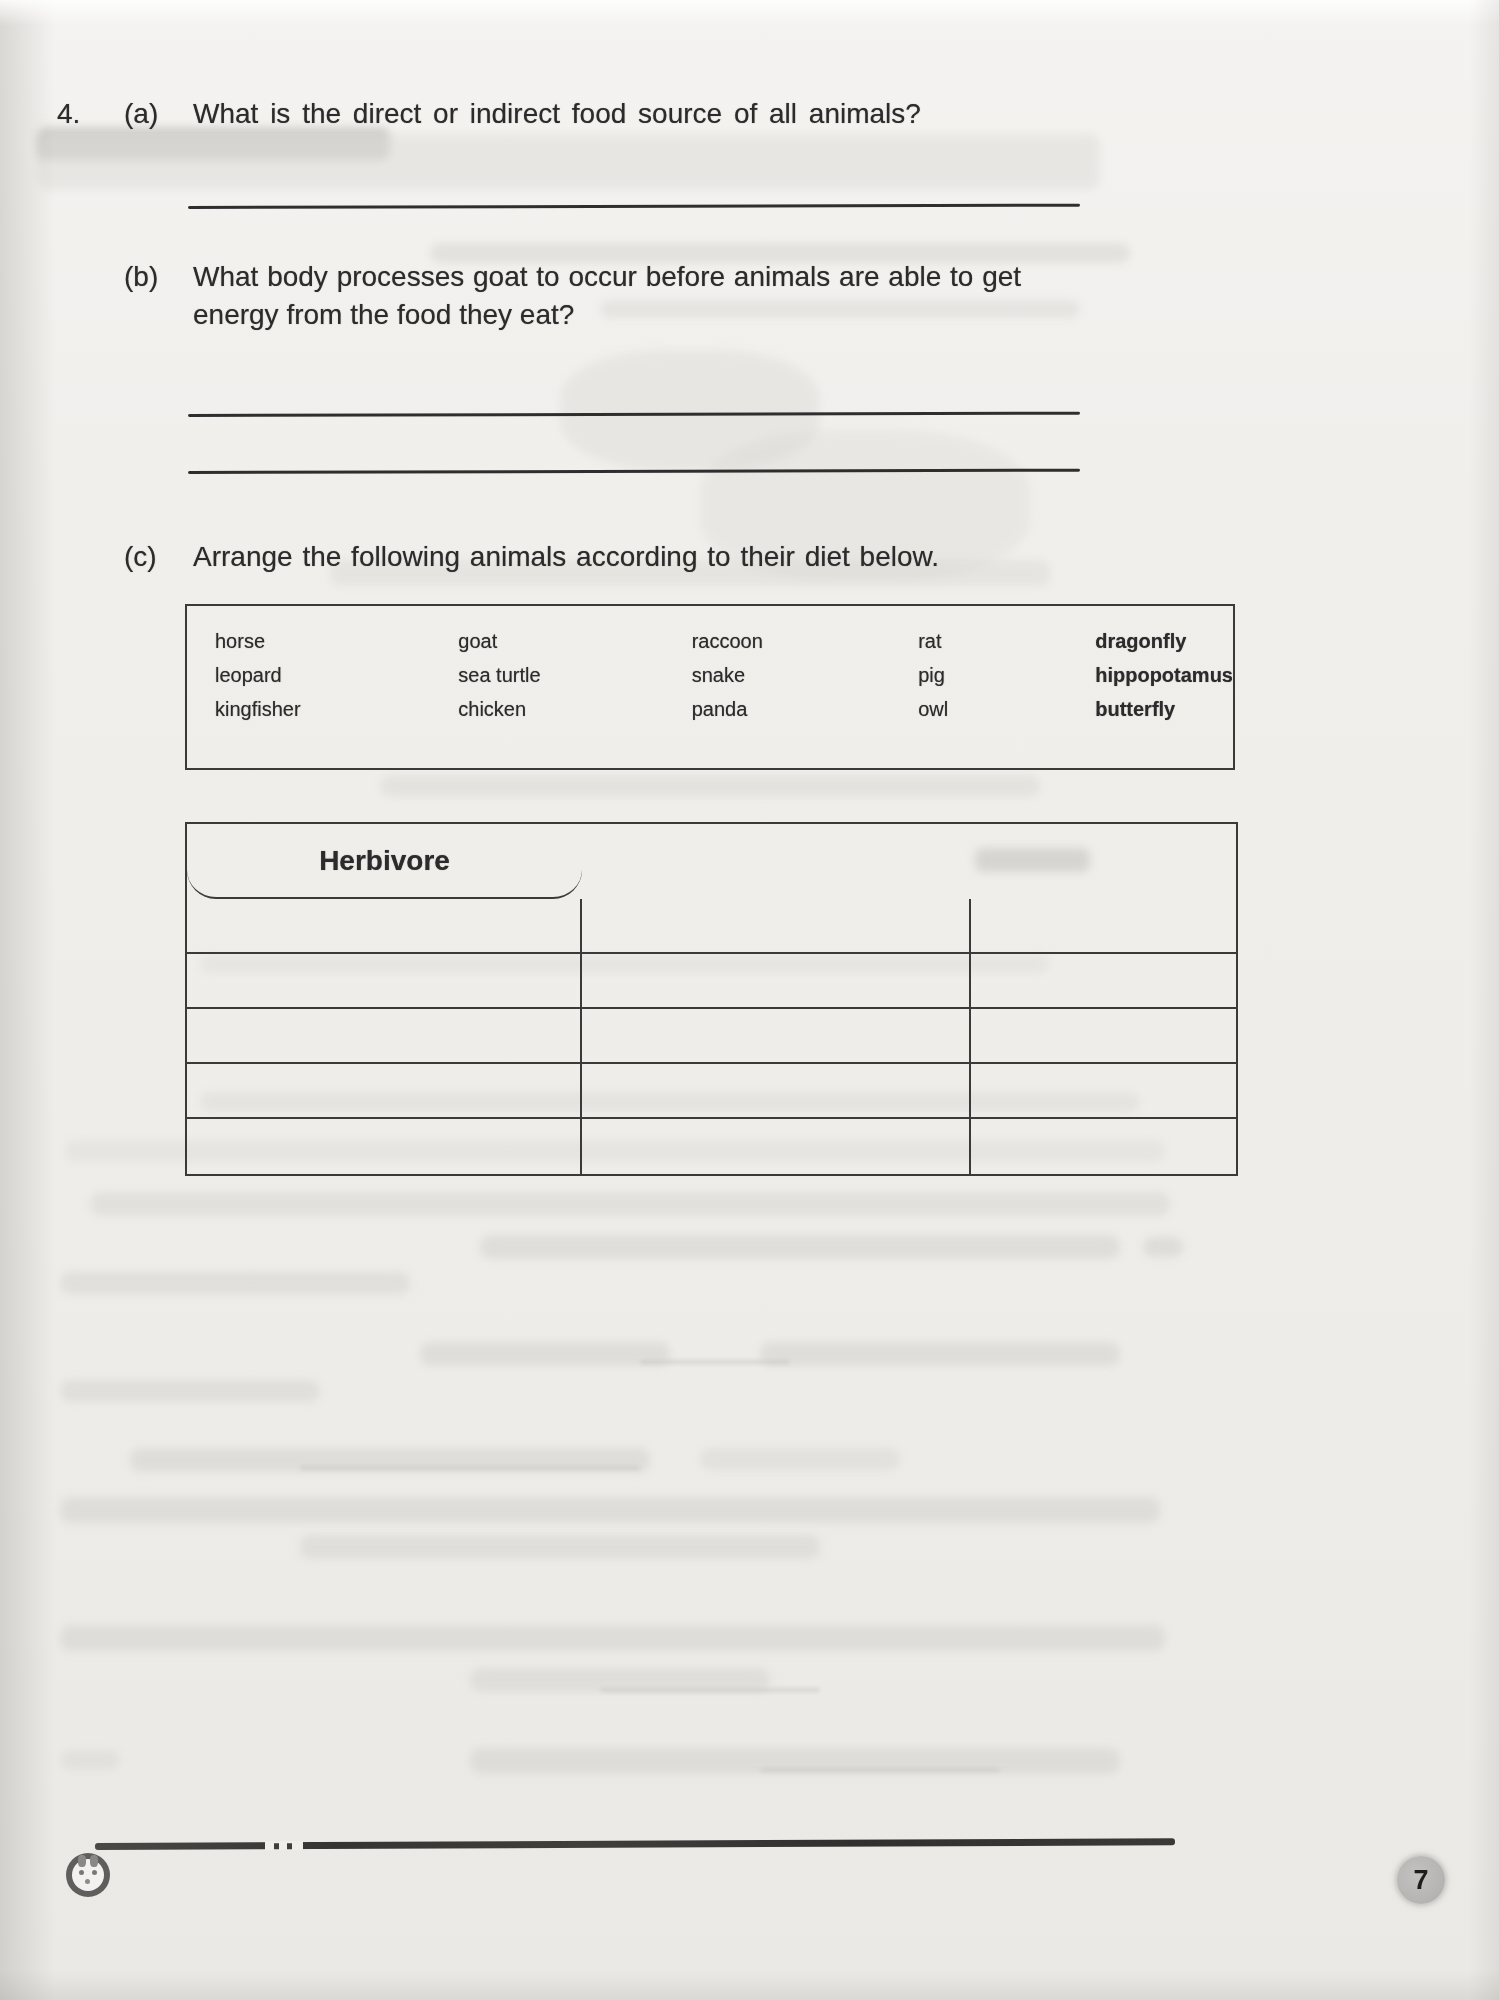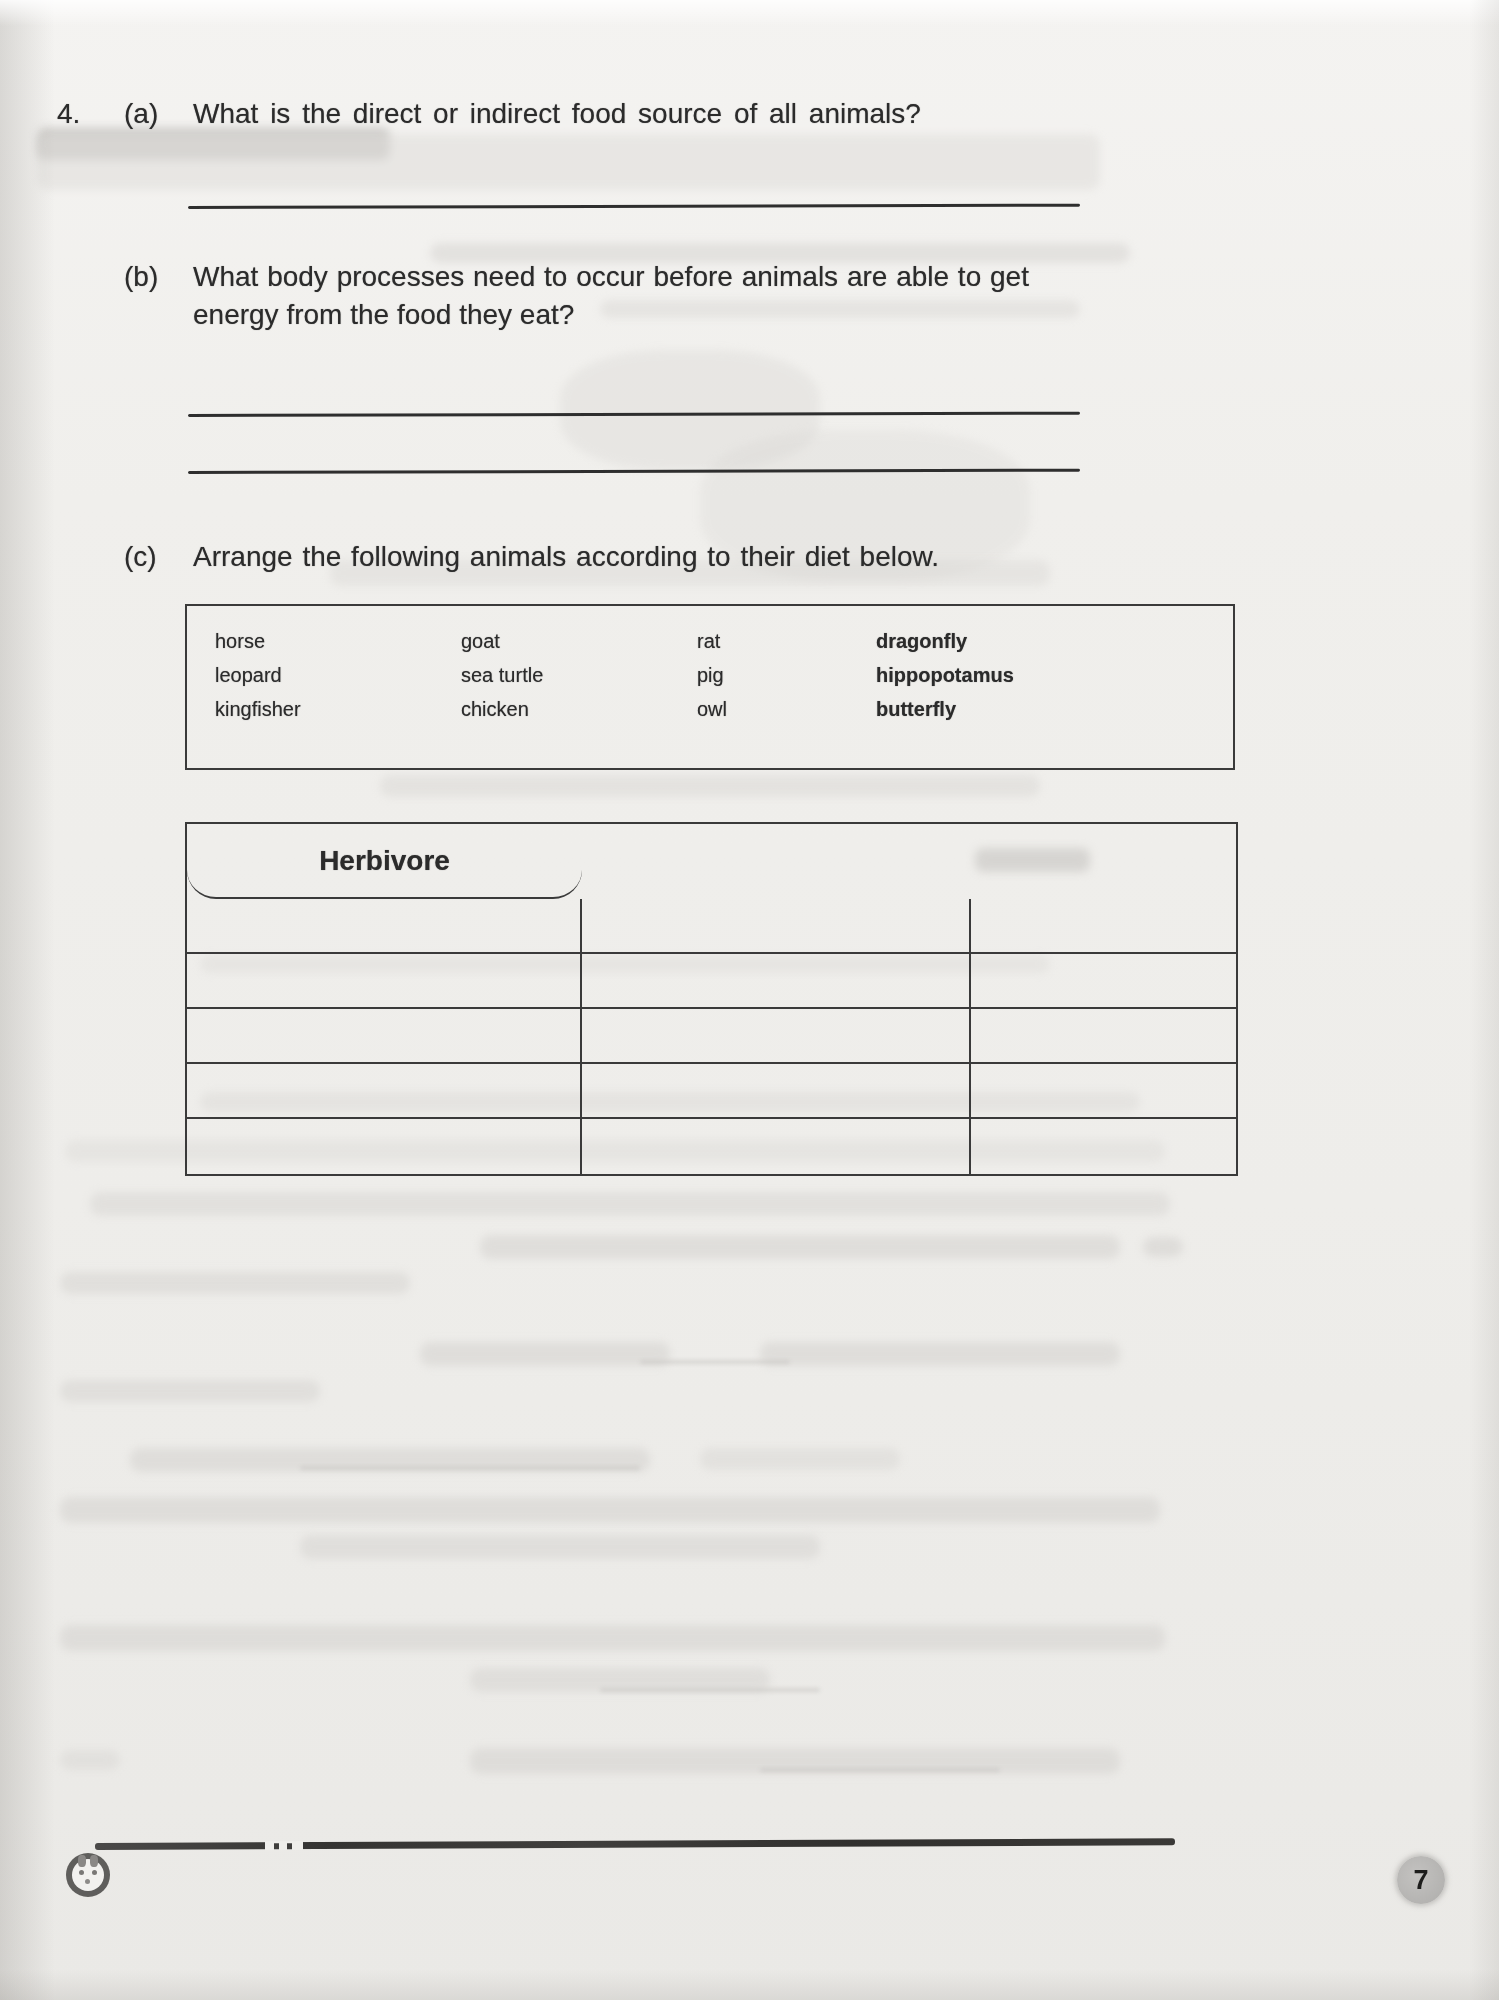--- a/index.html
+++ b/index.html
@@ -130,38 +130,43 @@
   <div class="smu" style="left:760px;top:1768px;width:240px;opacity:.6;"></div>
   <div class="sm" style="left:60px;top:1750px;width:60px;height:20px;opacity:.4;"></div>
 
   <div class="txt qnum">4.</div>
 
   <div class="txt plabel" style="top:97px;">(a)</div>
   <div class="txt qa-text">What is the direct or indirect food source of all animals?</div>
   <div class="answer-line" style="top:206px;"></div>
 
   <div class="txt plabel" style="top:260px;">(b)</div>
-  <div class="txt qb-line1">What body processes need to occur before animals are able to get</div>
+  <div class="txt qb-line1">What body processes goat to occur before animals are able to get</div>
   <div class="txt qb-line2">energy from the food they eat?</div>
   <div class="answer-line" style="top:414px;"></div>
   <div class="answer-line" style="top:471px;"></div>
 
   <div class="txt plabel" style="top:540px;">(c)</div>
   <div class="txt qc-text">Arrange the following animals according to their diet below.</div>
 
   <div class="word-bank">
     <div class="wb-col wb-c1">
       <div>horse</div>
       <div>leopard</div>
       <div>kingfisher</div>
     </div>
     <div class="wb-col wb-c2">
       <div>goat</div>
       <div>sea turtle</div>
       <div>chicken</div>
+    </div>
+    <div class="wb-col wb-c3">
+      <div>raccoon</div>
+      <div>snake</div>
+      <div>panda</div>
     </div>
     <div class="wb-col wb-c4">
       <div>rat</div>
       <div>pig</div>
       <div>owl</div>
     </div>
     <div class="wb-col wb-c5">
       <div>dragonfly</div>
       <div>hippopotamus</div>
       <div>butterfly</div>

